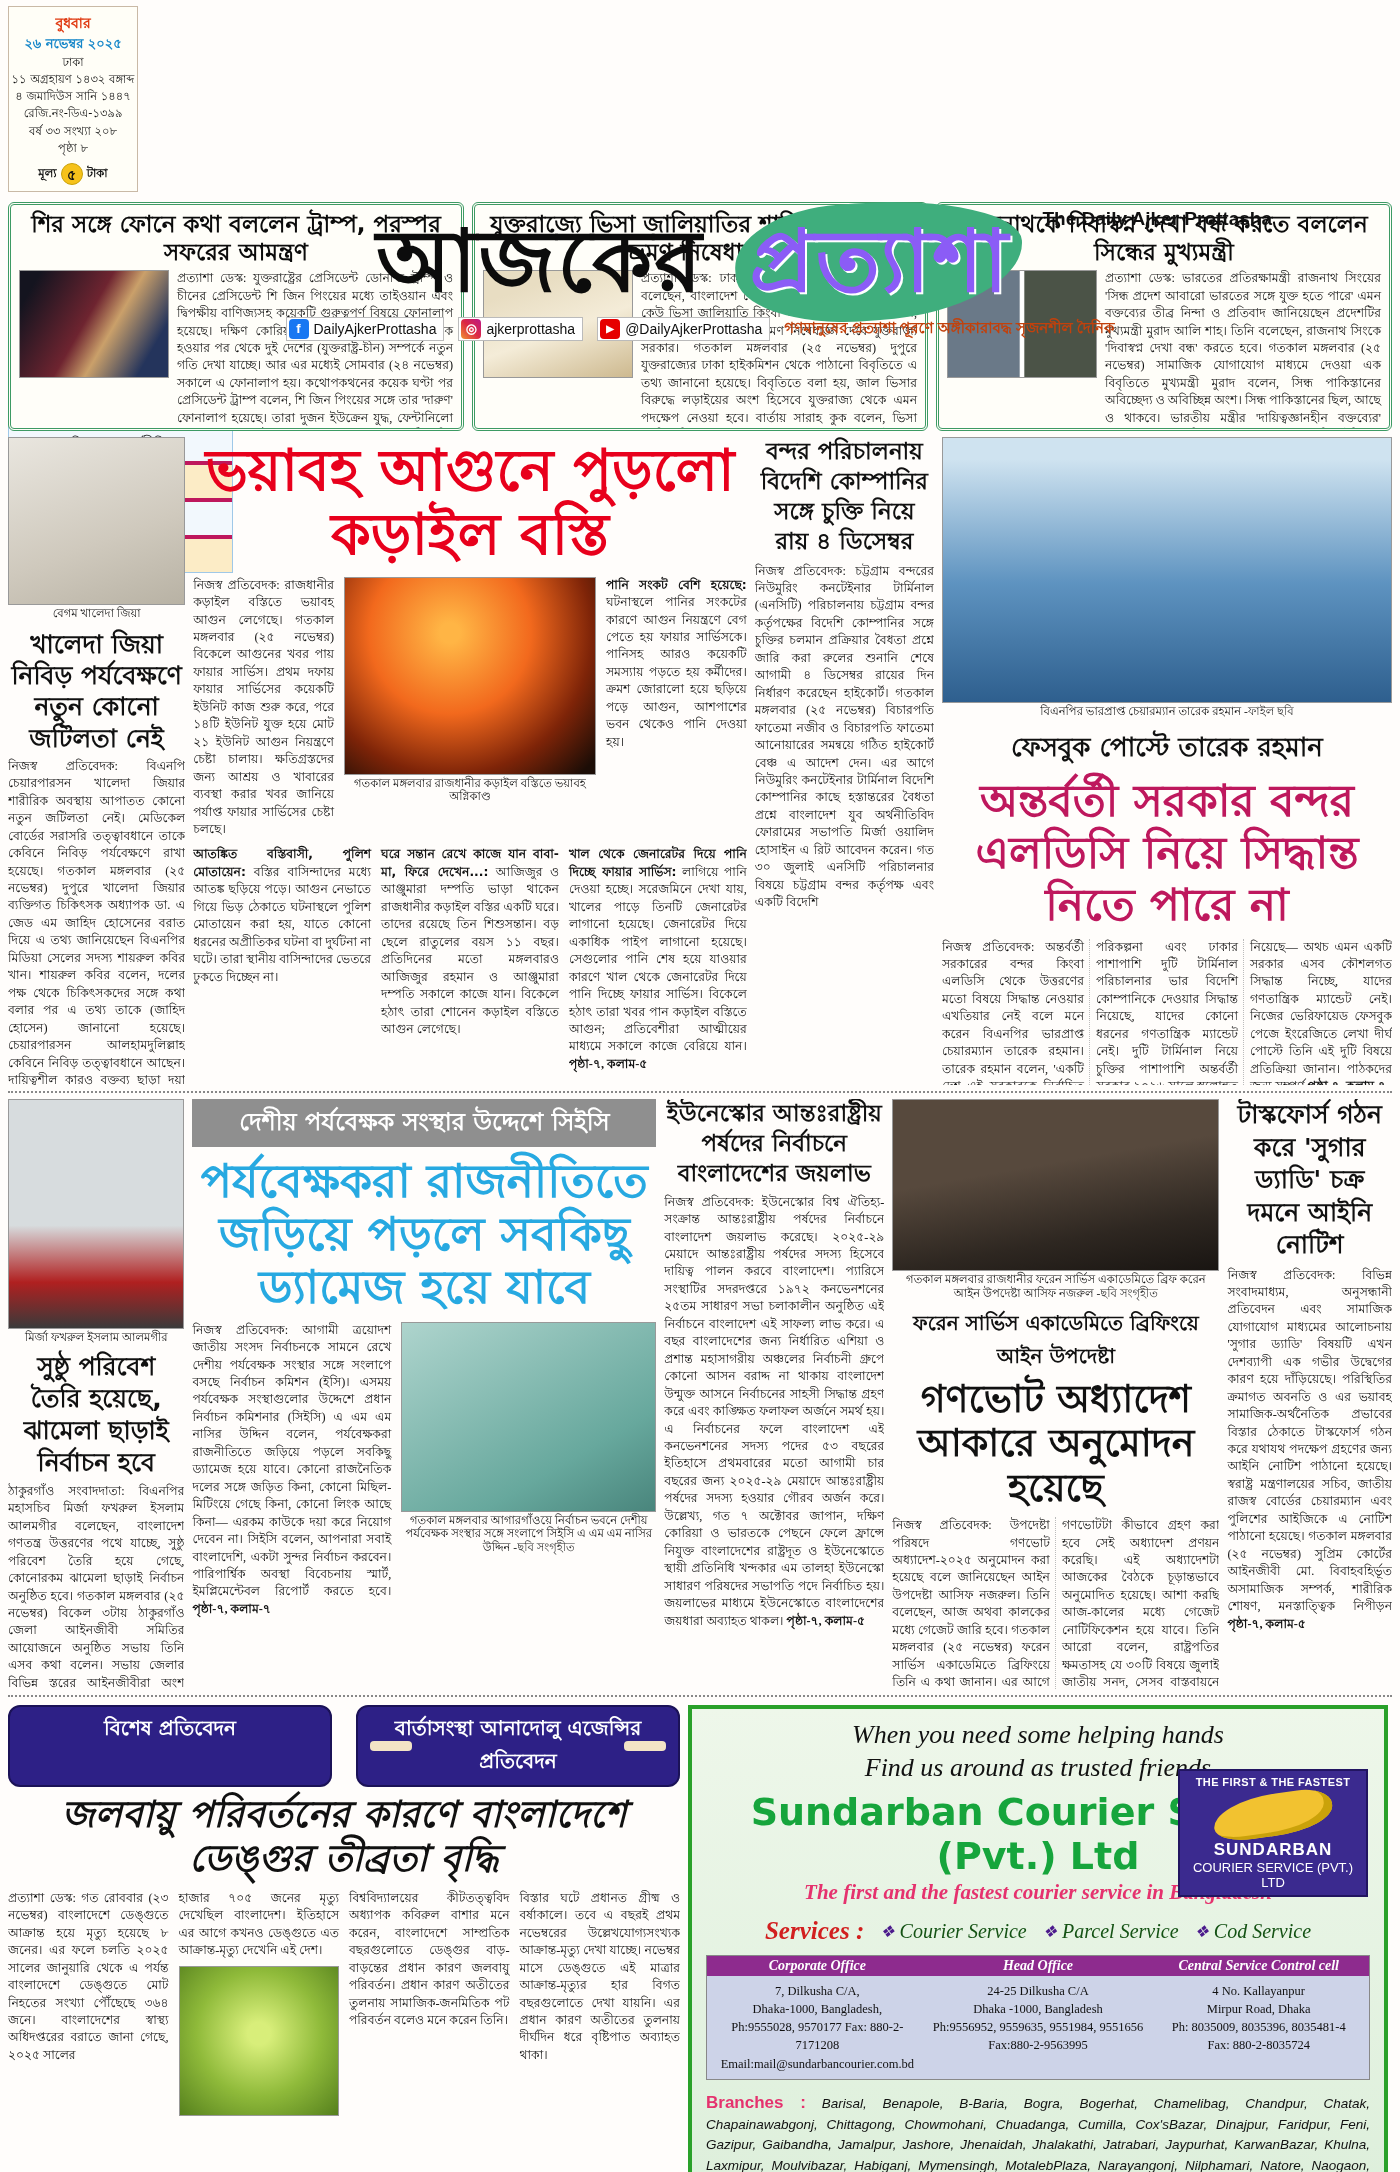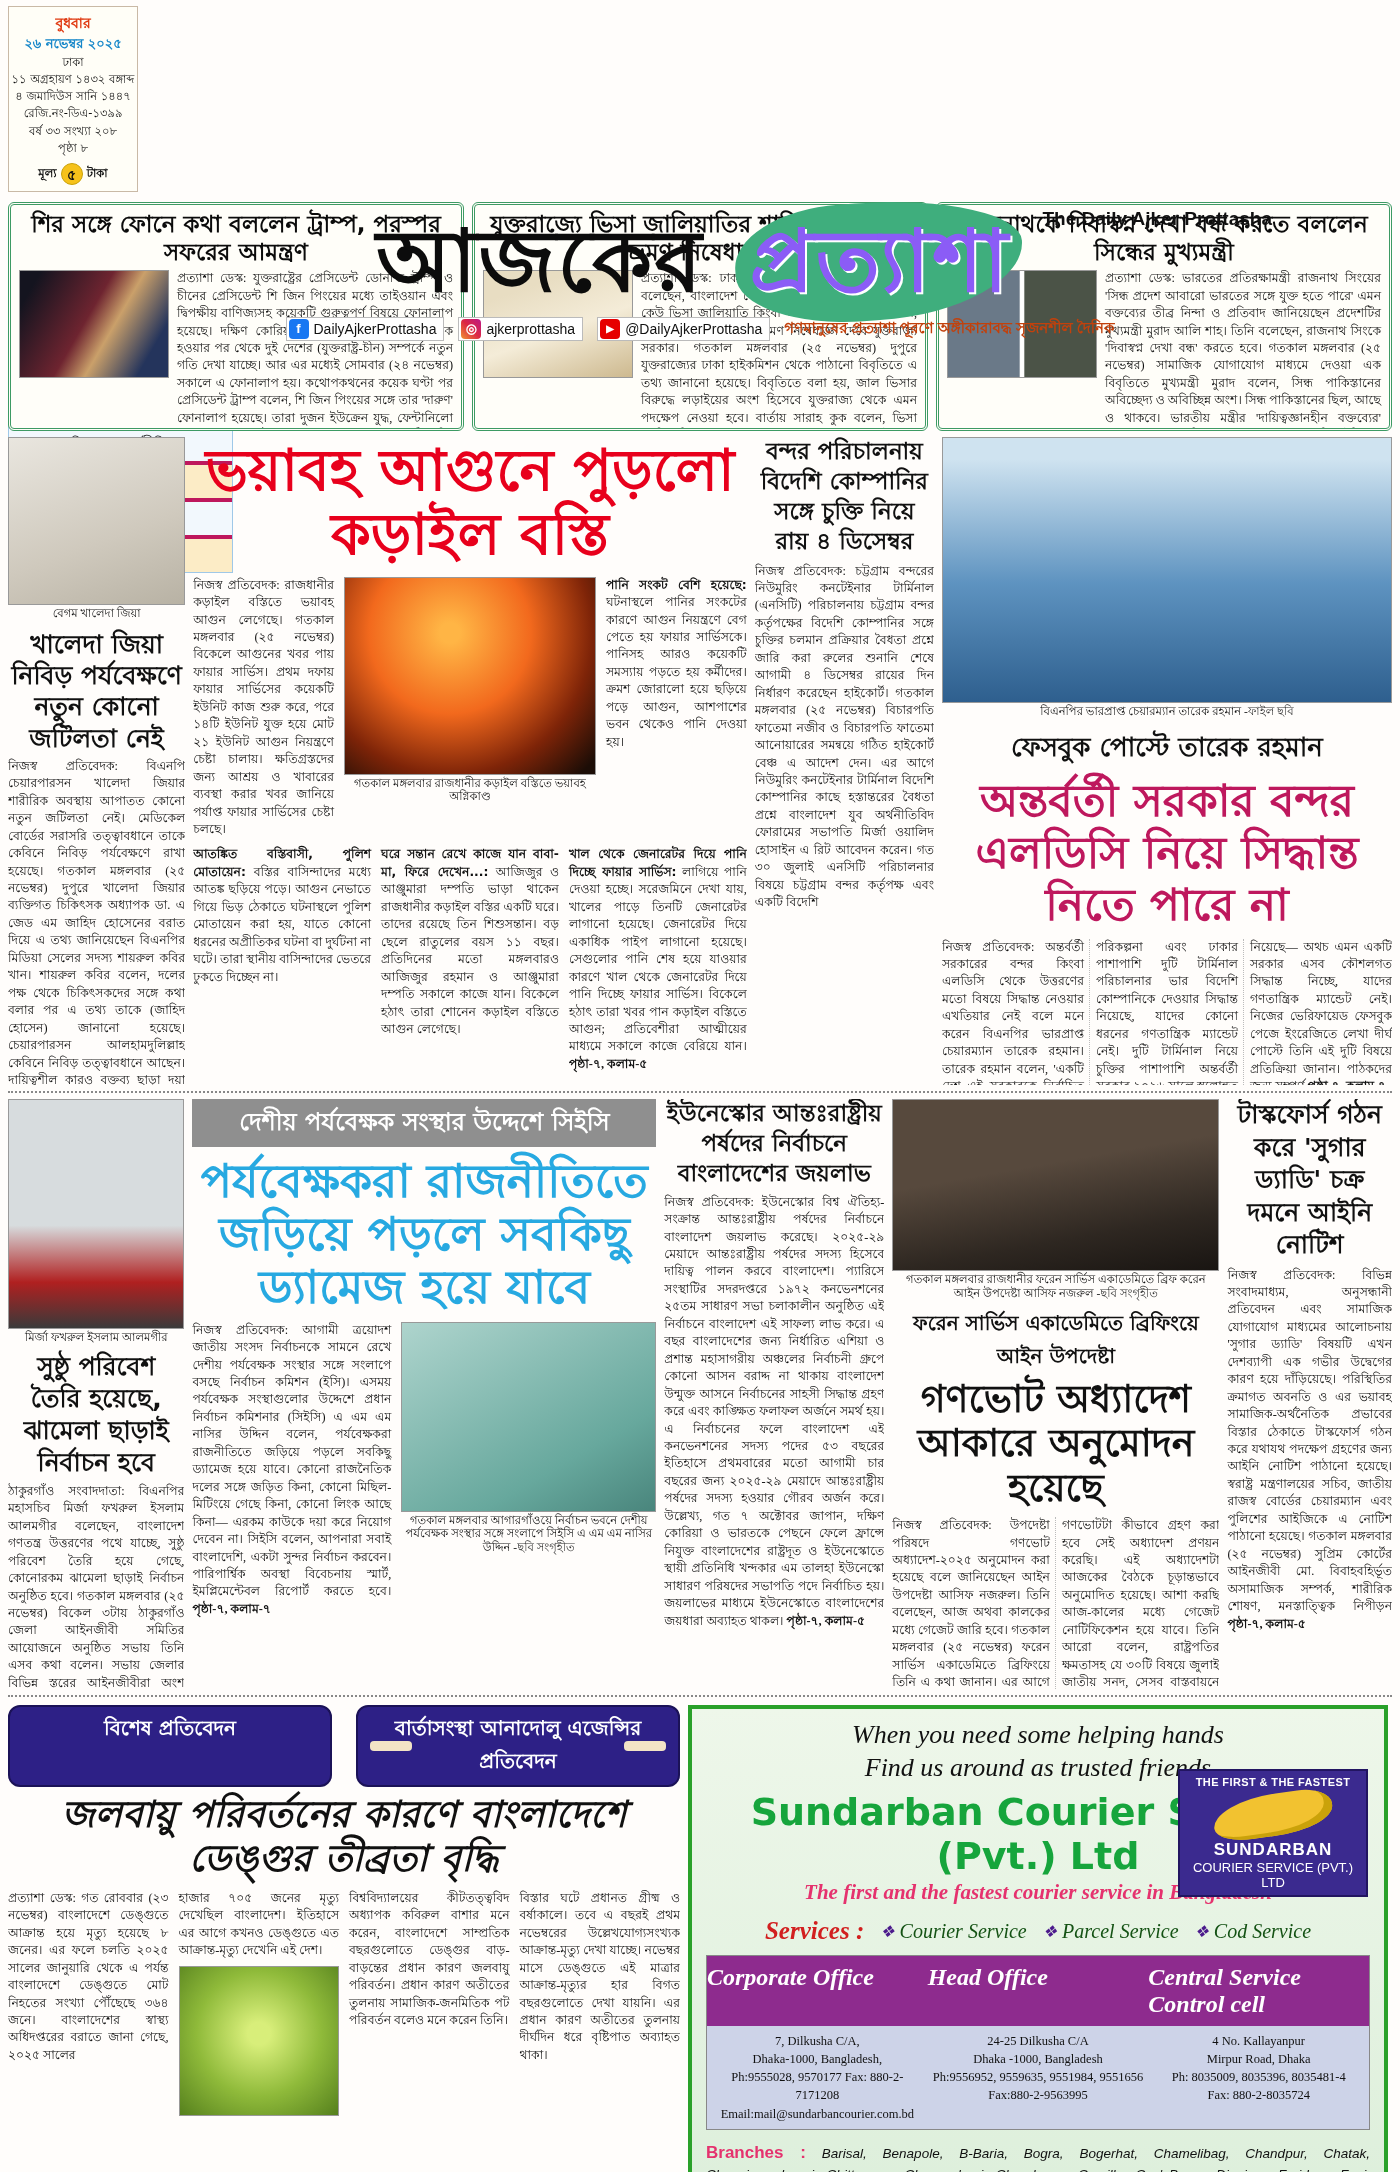--- a/index.html
+++ b/index.html
@@ -131,21 +131,21 @@
   .ad { width:700px; border:4px solid #2aa12a; background:linear-gradient(180deg,#eef7ea,#ddefdb); padding:10px 14px; overflow:hidden; position:relative; }
   .ad-tag { font-style:italic; font-size:26px; text-align:center; line-height:1.25; font-family:"Liberation Serif",serif; }
   .ad-company { color:#16a53c; font-family:"DejaVu Sans",sans-serif; font-weight:bold; font-size:38px; text-align:center; margin-top:6px; }
   .ad-sub { color:#e5326e; font-style:italic; font-weight:bold; font-size:21px; text-align:center; margin-top:2px; }
   .ad-services { display:flex; align-items:center; justify-content:center; gap:16px; margin-top:12px; }
   .svc-label { color:#d21f1f; font-weight:bold; font-style:italic; font-size:25px; font-family:"Liberation Serif",serif; }
   .svc { color:#145214; font-style:italic; font-size:20px; display:flex; align-items:center; gap:5px; }
   .diamond { color:#4b1a8c; font-size:16px; }
   .ad-offices { margin-top:10px; border:1px solid #888; }
   .ad-off-head { display:flex; background:#8e2b8e; color:#fff; }
-  .ad-off-head div { flex:1; text-align:left; font-style:italic; font-weight:bold; font-size:24px; padding:8px 0; font-family:"Liberation Serif",serif; }
+  .ad-off-head div { flex:1; text-align:center; font-style:italic; font-weight:bold; font-size:14px; padding:2px 0; font-family:"Liberation Serif",serif; }
   .ad-off-body { display:flex; background:#cdd3e8; }
   .ad-off-body .cell { flex:1; text-align:center; font-size:12.5px; line-height:1.45; padding:6px 4px; font-family:"Liberation Serif",serif; }
   .ad-branches { margin-top:10px; font-style:italic; font-size:13.5px; line-height:1.5; text-align:justify; font-family:"Liberation Sans",sans-serif; }
   .br-label { color:#e5326e; font-weight:bold; font-size:17px; font-style:normal; }
   .logo { position:absolute; top:60px; right:16px; width:190px; height:128px; background:#3b2a8f; border:2px solid #221561; padding:5px; text-align:center; color:#fff; font-family:"Liberation Sans",sans-serif; }
   .logo-top { font-size:11px; font-weight:bold; letter-spacing:0.4px; }
   .tiger { margin:6px auto 4px; width:120px; height:42px; background:#f2c230; border-radius:60% 30% 55% 35% / 70% 45% 60% 40%; transform:rotate(-8deg); box-shadow:inset -8px -4px 0 #caa20a; }
   .logo-name { font-size:17px; font-weight:bold; letter-spacing:1px; }
   .logo-sub { font-size:13px; }
 </style>

